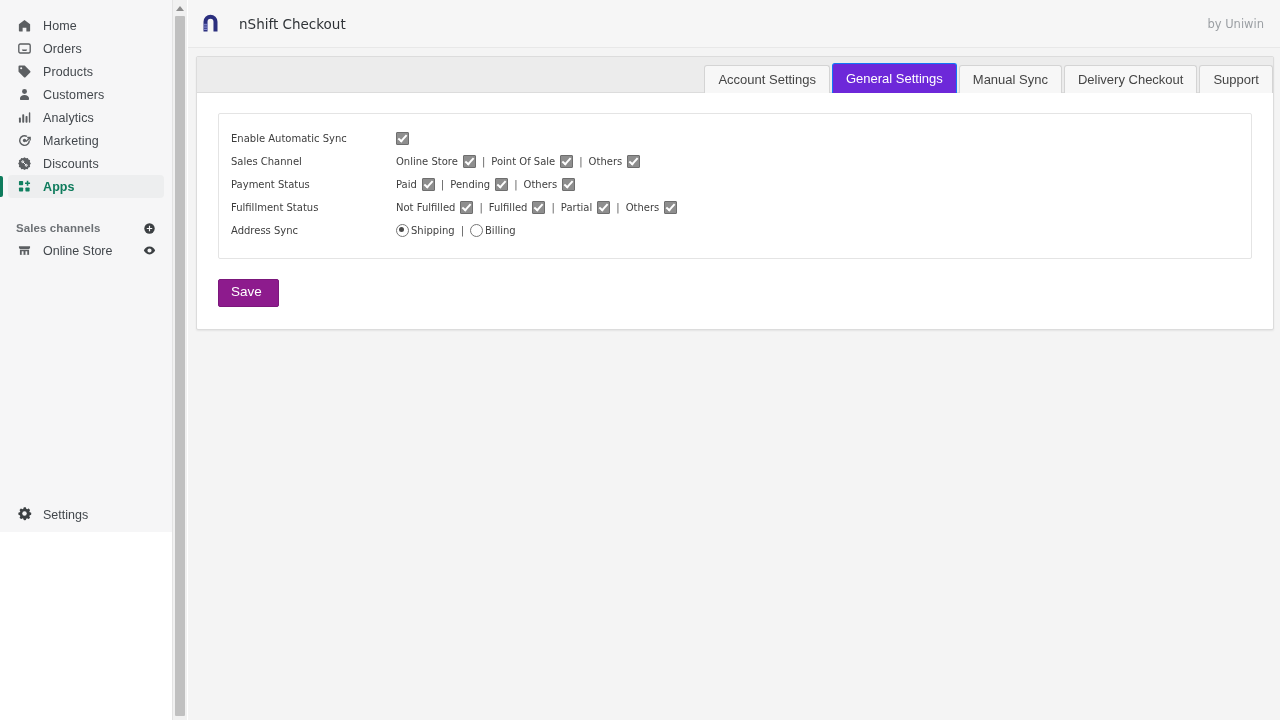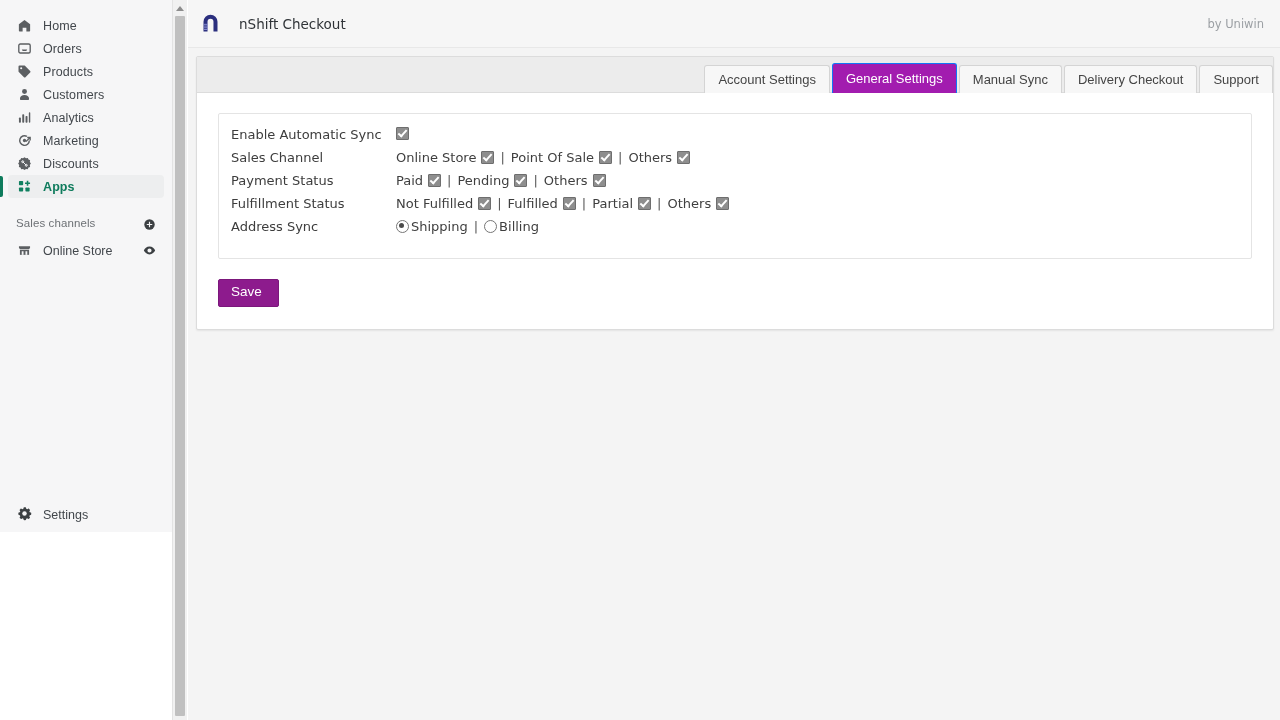--- a/index.html
+++ b/index.html
@@ -75,26 +75,27 @@
     top: 1px;
     bottom: 1px;
     width: 3px;
     border-radius: 0 2px 2px 0;
     background: #0e7b5c;
   }
   .nav-gap { height: 19px; }
 
   .section-head {
     display: flex;
-    align-items: flex-start;
+    align-items: center;
     height: 22px;
     padding: 0 16px 0 16px;
     color: #6d7175;
     font-size: 11.5px;
     justify-content: space-between;
+    font-weight: bold;
   }
   .section-head .sec-label { letter-spacing: 0.1px; }
   .section-head .sec-action {
     color: #3c4043;
     display: inline-flex;
     align-items: center;
     justify-content: center;
     width: 14px; height: 14px;
     cursor: pointer;
   }
@@ -263,43 +264,43 @@
     border-bottom: none;
     border-radius: 3px 3px 0 0;
     position: relative;
     top: 1px;
     cursor: pointer;
     white-space: nowrap;
     font-family: "Liberation Sans", sans-serif;
     box-sizing: border-box;
   }
   .tab.selected {
-    background: #a21caf;
+    background: #6d28d9;
     border-color: #1177f7;
     color: #ffffff;
     height: 30px;
   }
 
   .card-body {
     padding: 20px 21px 22px 21px;
     box-sizing: border-box;
   }
 
   .settings-box {
     border: 1px solid #e4e4e4;
     border-radius: 2px;
     padding: 13px 16px 16px 12px;
     box-sizing: border-box;
   }
 
   .frow {
     display: flex;
-    align-items: flex-start;
+    align-items: center;
     height: 23px;
-    font-size: 13px;
+    font-size: 10px;
     color: #3f3f3f;
     font-family: "DejaVu Sans", sans-serif;
   }
   .flabel {
     width: 165px;
     flex: 0 0 165px;
     color: #3d3d3d;
   }
   .fvalue {
     display: flex;

